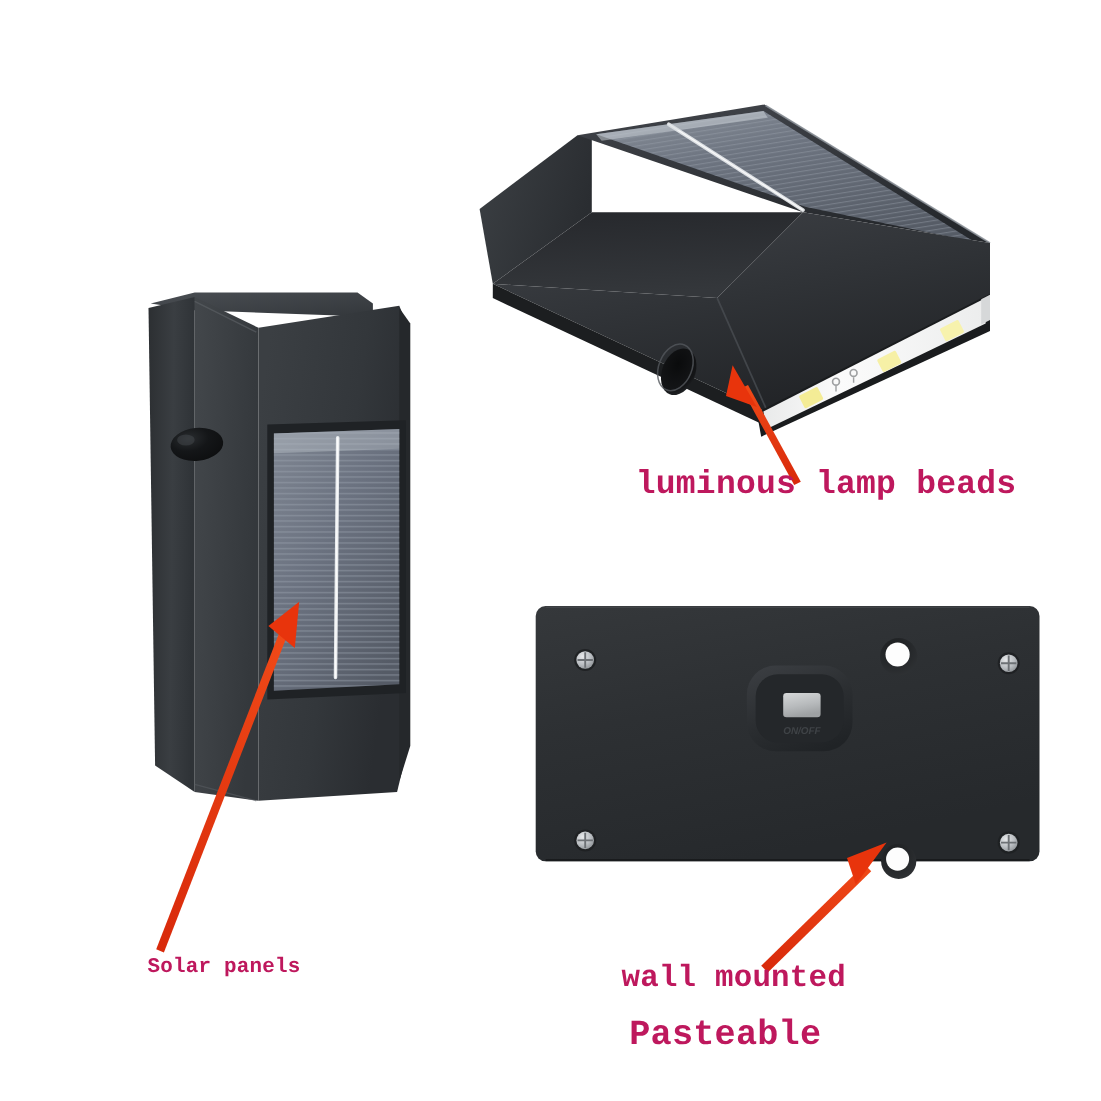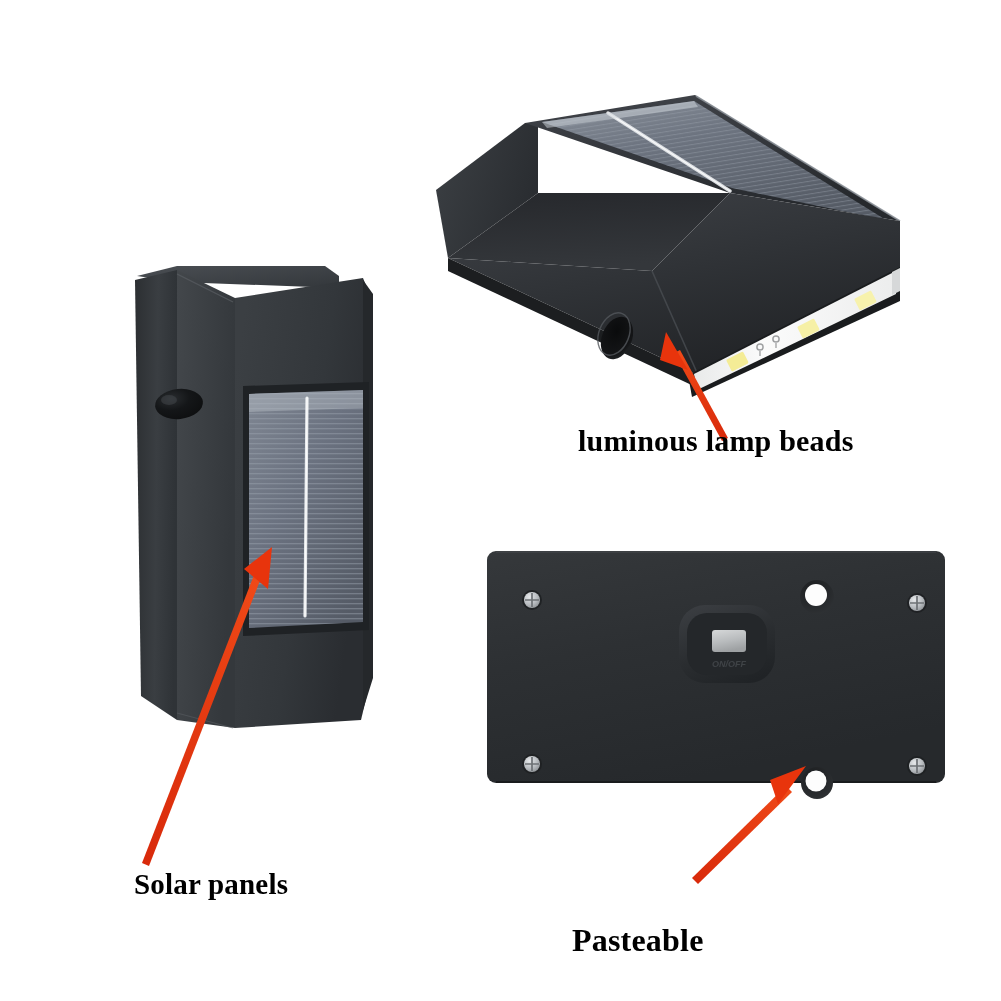--- a/index.html
+++ b/index.html
@@ -15,28 +15,28 @@
     font-family: "Liberation Serif", serif;
   }
   .stage {
     position: absolute;
     inset: 0;
     background: #ffffff;
   }
   
   .anno {
     position: absolute;
-    color: #000000;
-    font-family: Liberation Serif, serif;
+    color: #be185d;
+    font-family: Liberation Mono, monospace;
     font-weight: bold;
     white-space: nowrap;
     letter-spacing: 0.2px;
   }
   #anno-beads   { left: 578px; top: 424px; font-size: 30px; }
-  #anno-solar   { left: 134px; top: 868px; font-size: 29px; }
+  #anno-solar   { left: 134px; top: 868px; font-size: 19px; }
   #anno-wall1   { left: 565px; top: 874px; font-size: 28px; }
   #anno-wall2   { left: 572px; top: 922px; font-size: 32px; }
   #anno-wall3   { left: 565px; top: 967px; font-size: 28px; }
 
   svg.arrow { position: absolute; overflow: visible; }
   #arrow-beads { left: 650px; top: 330px; }
   #arrow-solar { left: 120px; top: 545px; }
   #arrow-wall  { left: 690px; top: 760px; }
 
   
@@ -314,17 +314,18 @@
       </linearGradient>
     </defs>
     <path d="M2,118 L96,26 L102,32 L8,124 Z" fill="url(#arrG3)"></path>
     <path d="M116,6 L88,44 L80,20 Z" fill="#e8340c"></path>
   </svg>
 
   <div class="anno" id="anno-beads">luminous lamp beads</div>
 
   <div class="anno" id="anno-solar">Solar panels</div>
 
+  <div class="anno" id="anno-wall1">wall mounted</div>
 
   <div class="anno" id="anno-wall2">Pasteable</div>
 
 
 </div>
 
 </body></html>

